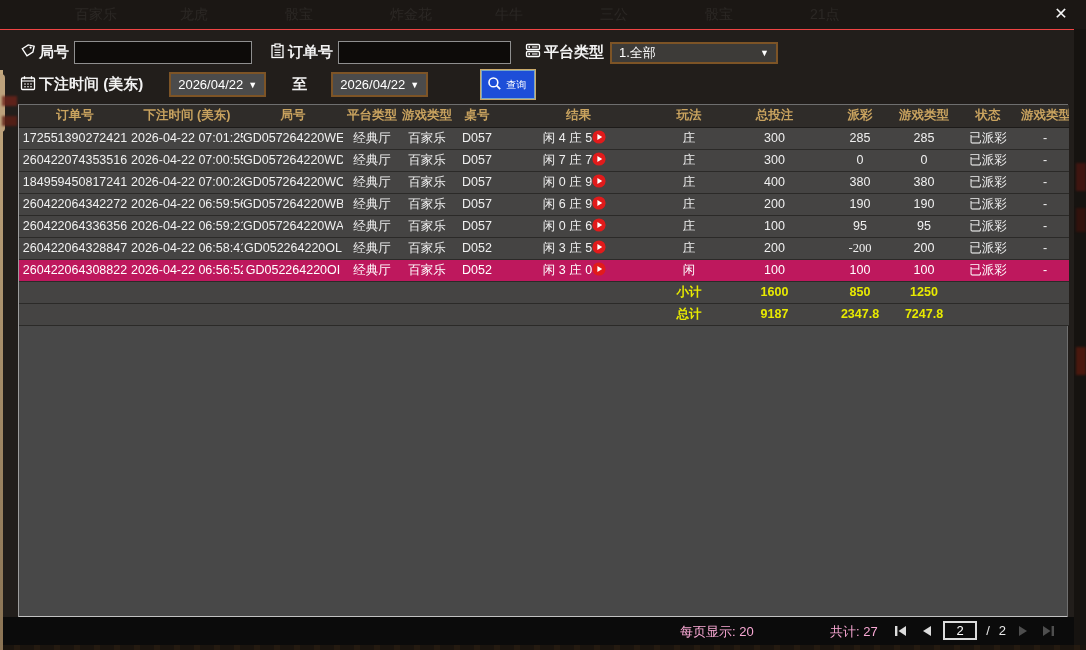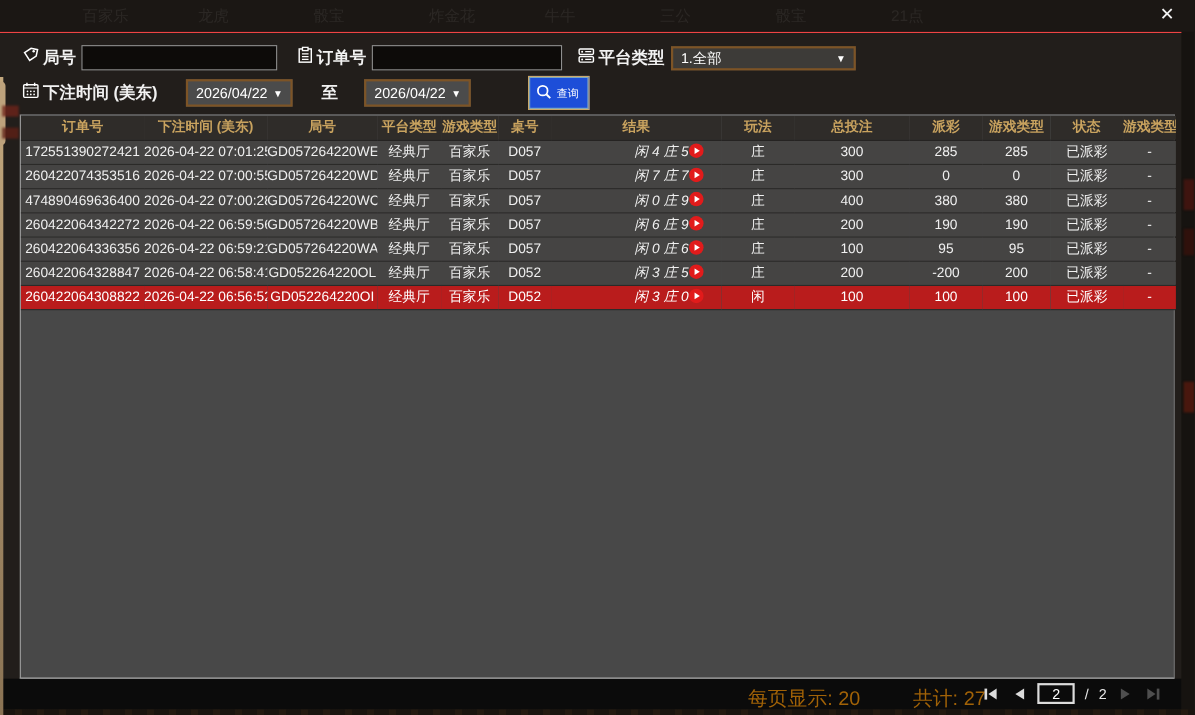--- a/index.html
+++ b/index.html
@@ -51,31 +51,31 @@
 
   
   .panel { position:absolute; left:18px; top:74px; width:1050px; height:514px;
            background:#484848; border-left:1px solid #9d9d9d; border-right:1px solid #6f6f6f;
            border-bottom:2px solid #c2c2c2; border-top:1px solid #6f6f6f; }
   table.grid { width:100%; border-collapse:collapse; table-layout:fixed; }
   .grid th { background:#2f2c29; color:#c9a35f; font-size:12.5px; font-weight:bold;
              height:22px; border-bottom:1px solid #1d1b19; white-space:nowrap; overflow:hidden; }
   .grid td { background:#454443; color:#f0f0f0; font-size:12.5px; height:22px; text-align:center;
              border-bottom:1px solid #2b2a28; white-space:nowrap; overflow:hidden; }
-  .grid tr.sel-row td { background:#b91c1c; color:#fff; }
-  .result-flex { display:flex; align-items:center; justify-content:flex-end; padding:0 16px 0 8px;font-style:italic; }
-  .payout-pos { color:#cf3050; } .payout-neg { color:#2fc83c; } .payout-zero { color:#f0f0f0; }
+  .grid tr.sel-row td { background:#be185d; color:#fff; }
+  .result-flex { display:flex; align-items:center; justify-content:center; padding:0 16px 0 8px; }
+  .payout-pos { color:#cf3050; } .payout-neg { color:#2fc83c;font-family:Liberation Serif, serif; } .payout-zero { color:#f0f0f0; }
   tr.sel-row .payout-pos { color:#e8304a; }
   .status-ok { color:#2fd42f; } tr.sel-row .status-ok { color:#8fe88f; }
   .sum-row td { color:#e8ea00; font-weight:bold; }
   .play-btn { width:14px; height:14px; flex:0 0 14px; cursor:pointer; }
 
   
   .bottombar { position:absolute; left:0; bottom:0; width:100%; height:28px; background:#0b0b0b; }
-  .bb-item { position:absolute; top:6px; color:#a16207; font-size:18px; }
+  .bb-item { position:absolute; top:6px; color:#f9a8d4; font-size:13px; }
   .pp { left:680px; } .tc { left:830px; }
   .pager { position:absolute; right:18px; top:4px; display:flex; align-items:center; gap:9px; }
   .pg-btn { width:16px; height:16px; display:flex; align-items:center; justify-content:center; cursor:pointer; }
   .pg-btn.disabled { cursor:default; }
   .page-box { width:34px; height:19px; background:#0b0b0b; border:2px solid #dcdcdc; color:#fff;
               font-size:13px; text-align:center; line-height:16px; }
   .page-sep { color:#e8e8e8; font-size:13px; } .page-total { color:#e8e8e8; font-size:13px; }
 
   .below-strip { position:absolute; left:0; top:645px; width:1086px; height:5px;
                  background:repeating-linear-gradient(90deg,#1a140e 0 14px,#241a10 14px 20px); }
@@ -251,21 +251,21 @@
                 </div>
               </td>
               <td>庄</td>
               <td>300</td>
               <td class="payout-zero">0</td>
               <td>0</td>
               <td class="status-ok">已派彩</td>
               <td>-</td>
             </tr>
             <tr>
-              <td>474890469636400</td>
+              <td>184959450817241</td>
               <td>2026-04-22 07:00:28</td>
               <td>GD057264220WC</td>
               <td>经典厅</td>
               <td>百家乐</td>
               <td>D057</td>
               <td>
                 <div class="result-flex">
                   <span>闲 0 庄 9</span>
                   <span><svg class="play-btn" viewBox="0 0 14 14">
                       <circle cx="7" cy="7" r="6.6" fill="#e11b1b"></circle>
@@ -364,20 +364,36 @@
                       <polygon points="5.4,4 10.2,7 5.4,10" fill="#fff"></polygon>
                     </svg></span>
                 </div>
               </td>
               <td>闲</td>
               <td>100</td>
               <td class="payout-pos">100</td>
               <td>100</td>
               <td class="status-ok">已派彩</td>
               <td>-</td>
+            </tr>
+            <tr class="sum-row">
+              <td colspan="7"></td>
+              <td>小计</td>
+              <td>1600</td>
+              <td>850</td>
+              <td>1250</td>
+              <td colspan="2"></td>
+            </tr>
+            <tr class="sum-row">
+              <td colspan="7"></td>
+              <td>总计</td>
+              <td>9187</td>
+              <td>2347.8</td>
+              <td>7247.8</td>
+              <td colspan="2"></td>
             </tr>
           </tbody>
       </table>
     </div>
 
     <div class="bottombar">
       <div class="bb-item pp">
         <span>每页显示:</span>
         <span>20</span>
       </div>

